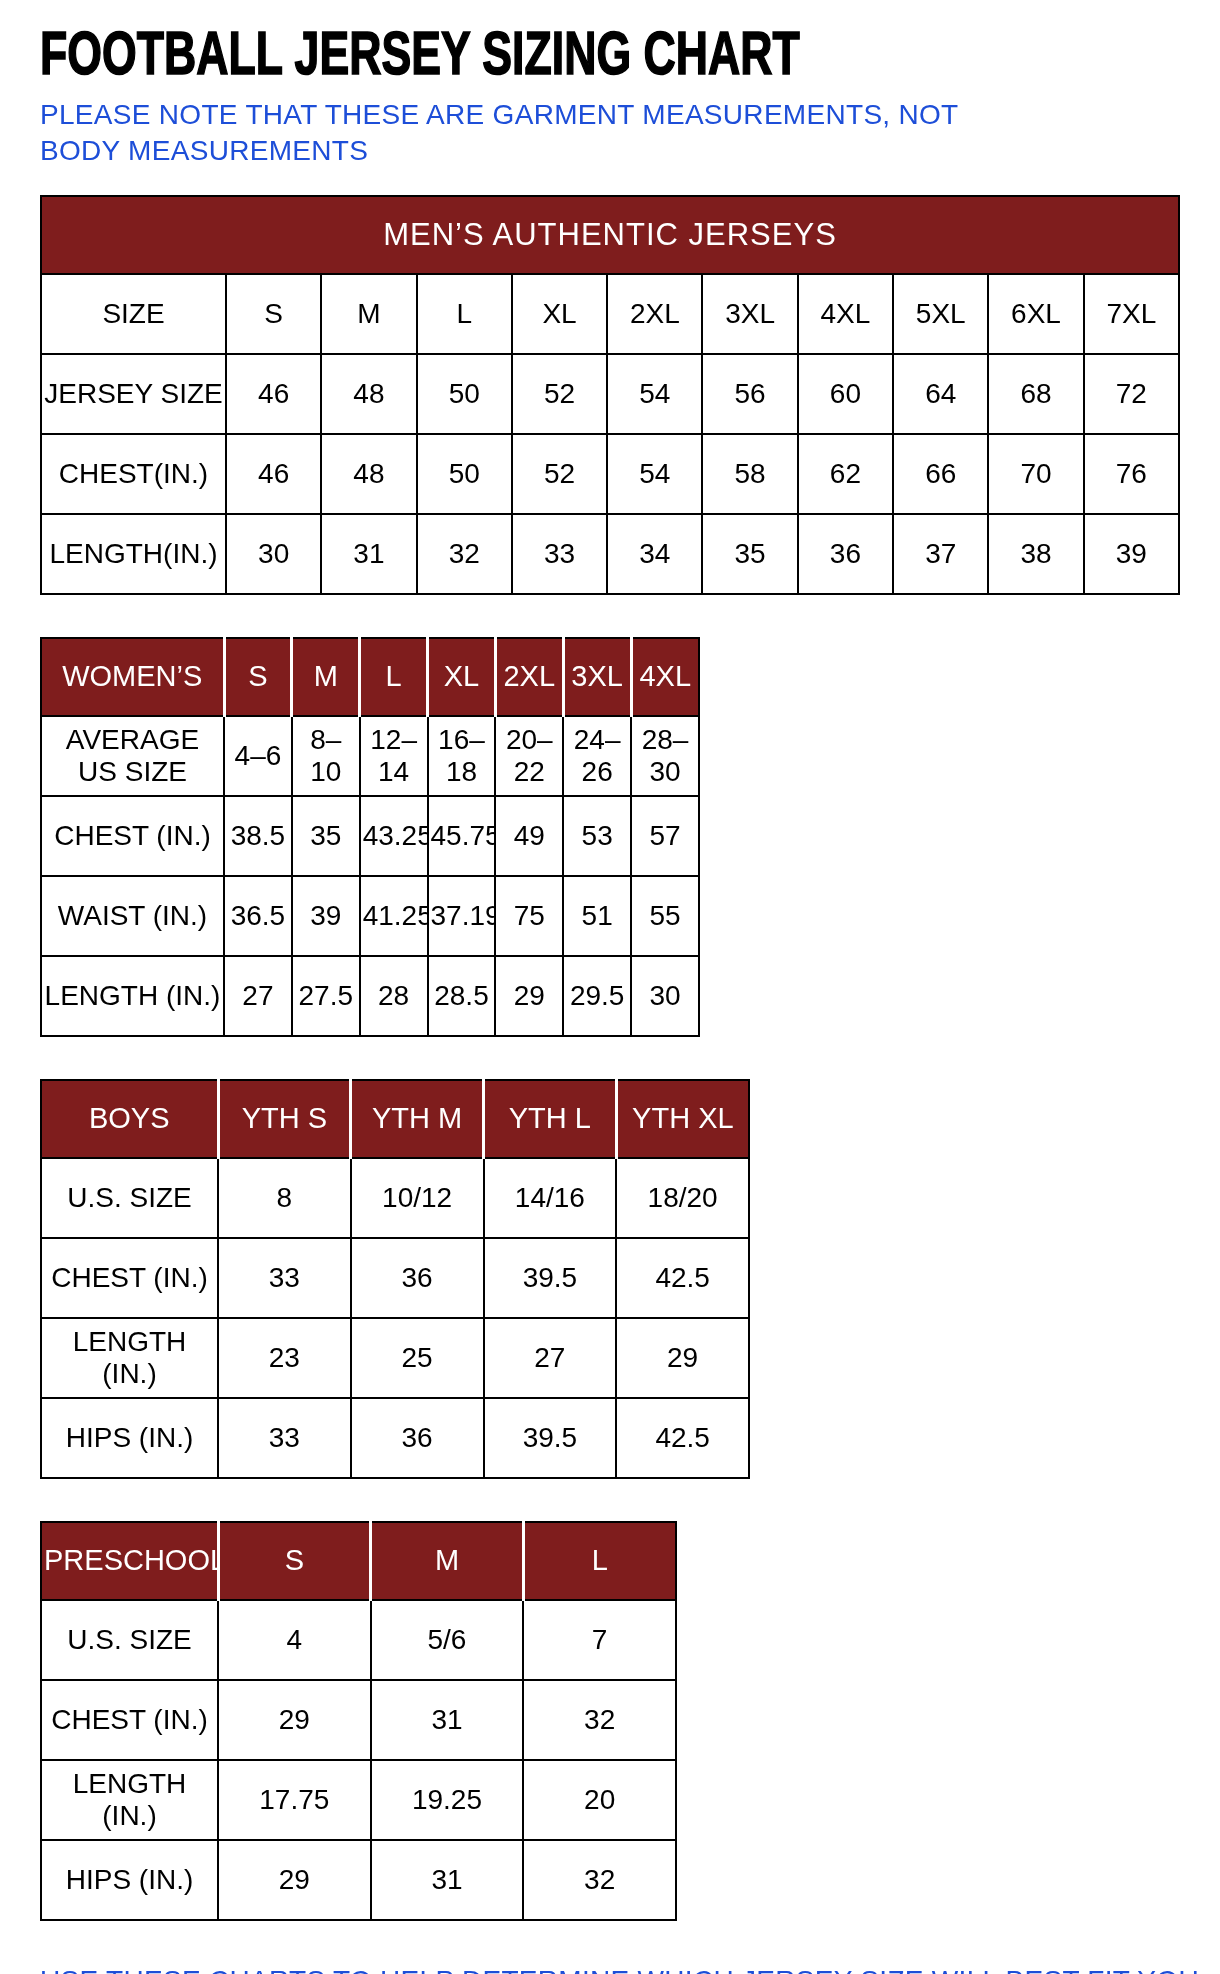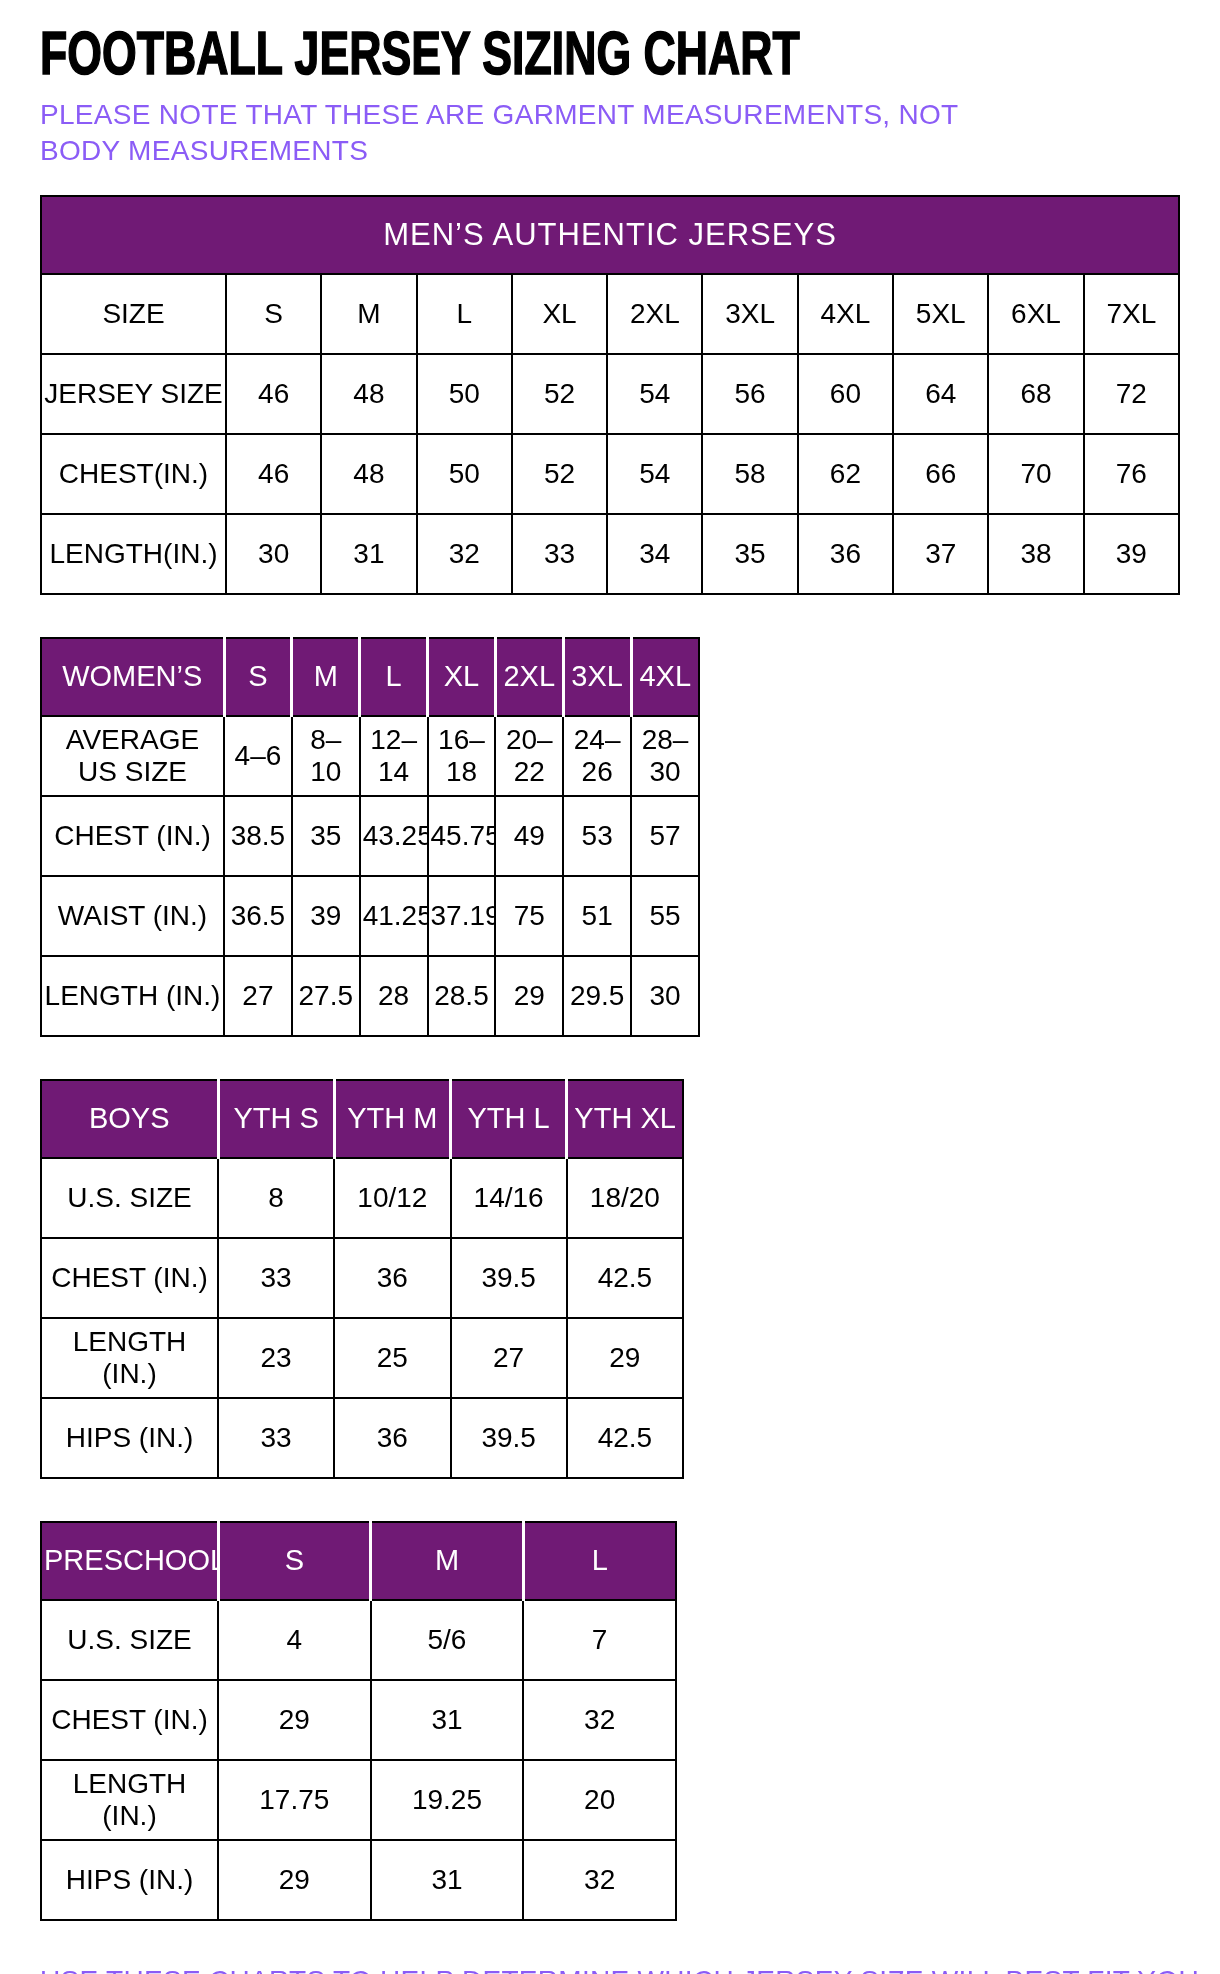--- a/index.html
+++ b/index.html
@@ -20,21 +20,21 @@
     letter-spacing: 0px;
     white-space: nowrap;
     transform: scaleX(0.72);
     transform-origin: left center;
     margin-bottom: 12px;
     line-height: 1.05;
   }
 
   
   .note {
-    color: #8b5cf6;
+    color: #1d4ed8;
     font-size: 28px;
     line-height: 1.28;
     letter-spacing: 0.3px;
   }
   .note-top { max-width: 950px; margin-bottom: 26px; }
   .note-bottom { margin-top: 6px; white-space: nowrap; }
 
   
   table.tbl {
     border-collapse: collapse;
@@ -48,39 +48,39 @@
     overflow: hidden;
   }
   .tbl td {
     font-size: 28px;
     height: 80px;
     padding: 4px 2px;
     background: #fff;
   }
   .tbl td.label { white-space: pre-line; margin-left: 28px; }
   .tbl th {
-    background: #701a75;
+    background: #7f1d1d;
     color: #fff;
     font-size: 29px;
     font-weight: normal;
     height: 78px;
     padding: 4px 2px;
     margin-top: 40px;
   }
   .tbl thead th + th { border-left: 3px solid #ffffff; }
   .tbl th.band { letter-spacing: 1px; font-size: 31px; }
 
   
   .tbl-mens { width: 1140px; }
   .tbl-mens col.col-label { width: 185px; }
 
   .tbl-womens { width: 660px; }
   .tbl-womens col.col-label { width: 183px; }
 
-  .tbl-boys { width: 644px; }
+  .tbl-boys { width: 710px; }
   .tbl-boys col.col-label { width: 177px; }
 
   .tbl-preschool { width: 637px; }
   .tbl-preschool col.col-label { width: 177px; }
 </style>
 </head>
 <body>
 
 <div class="page">
 

